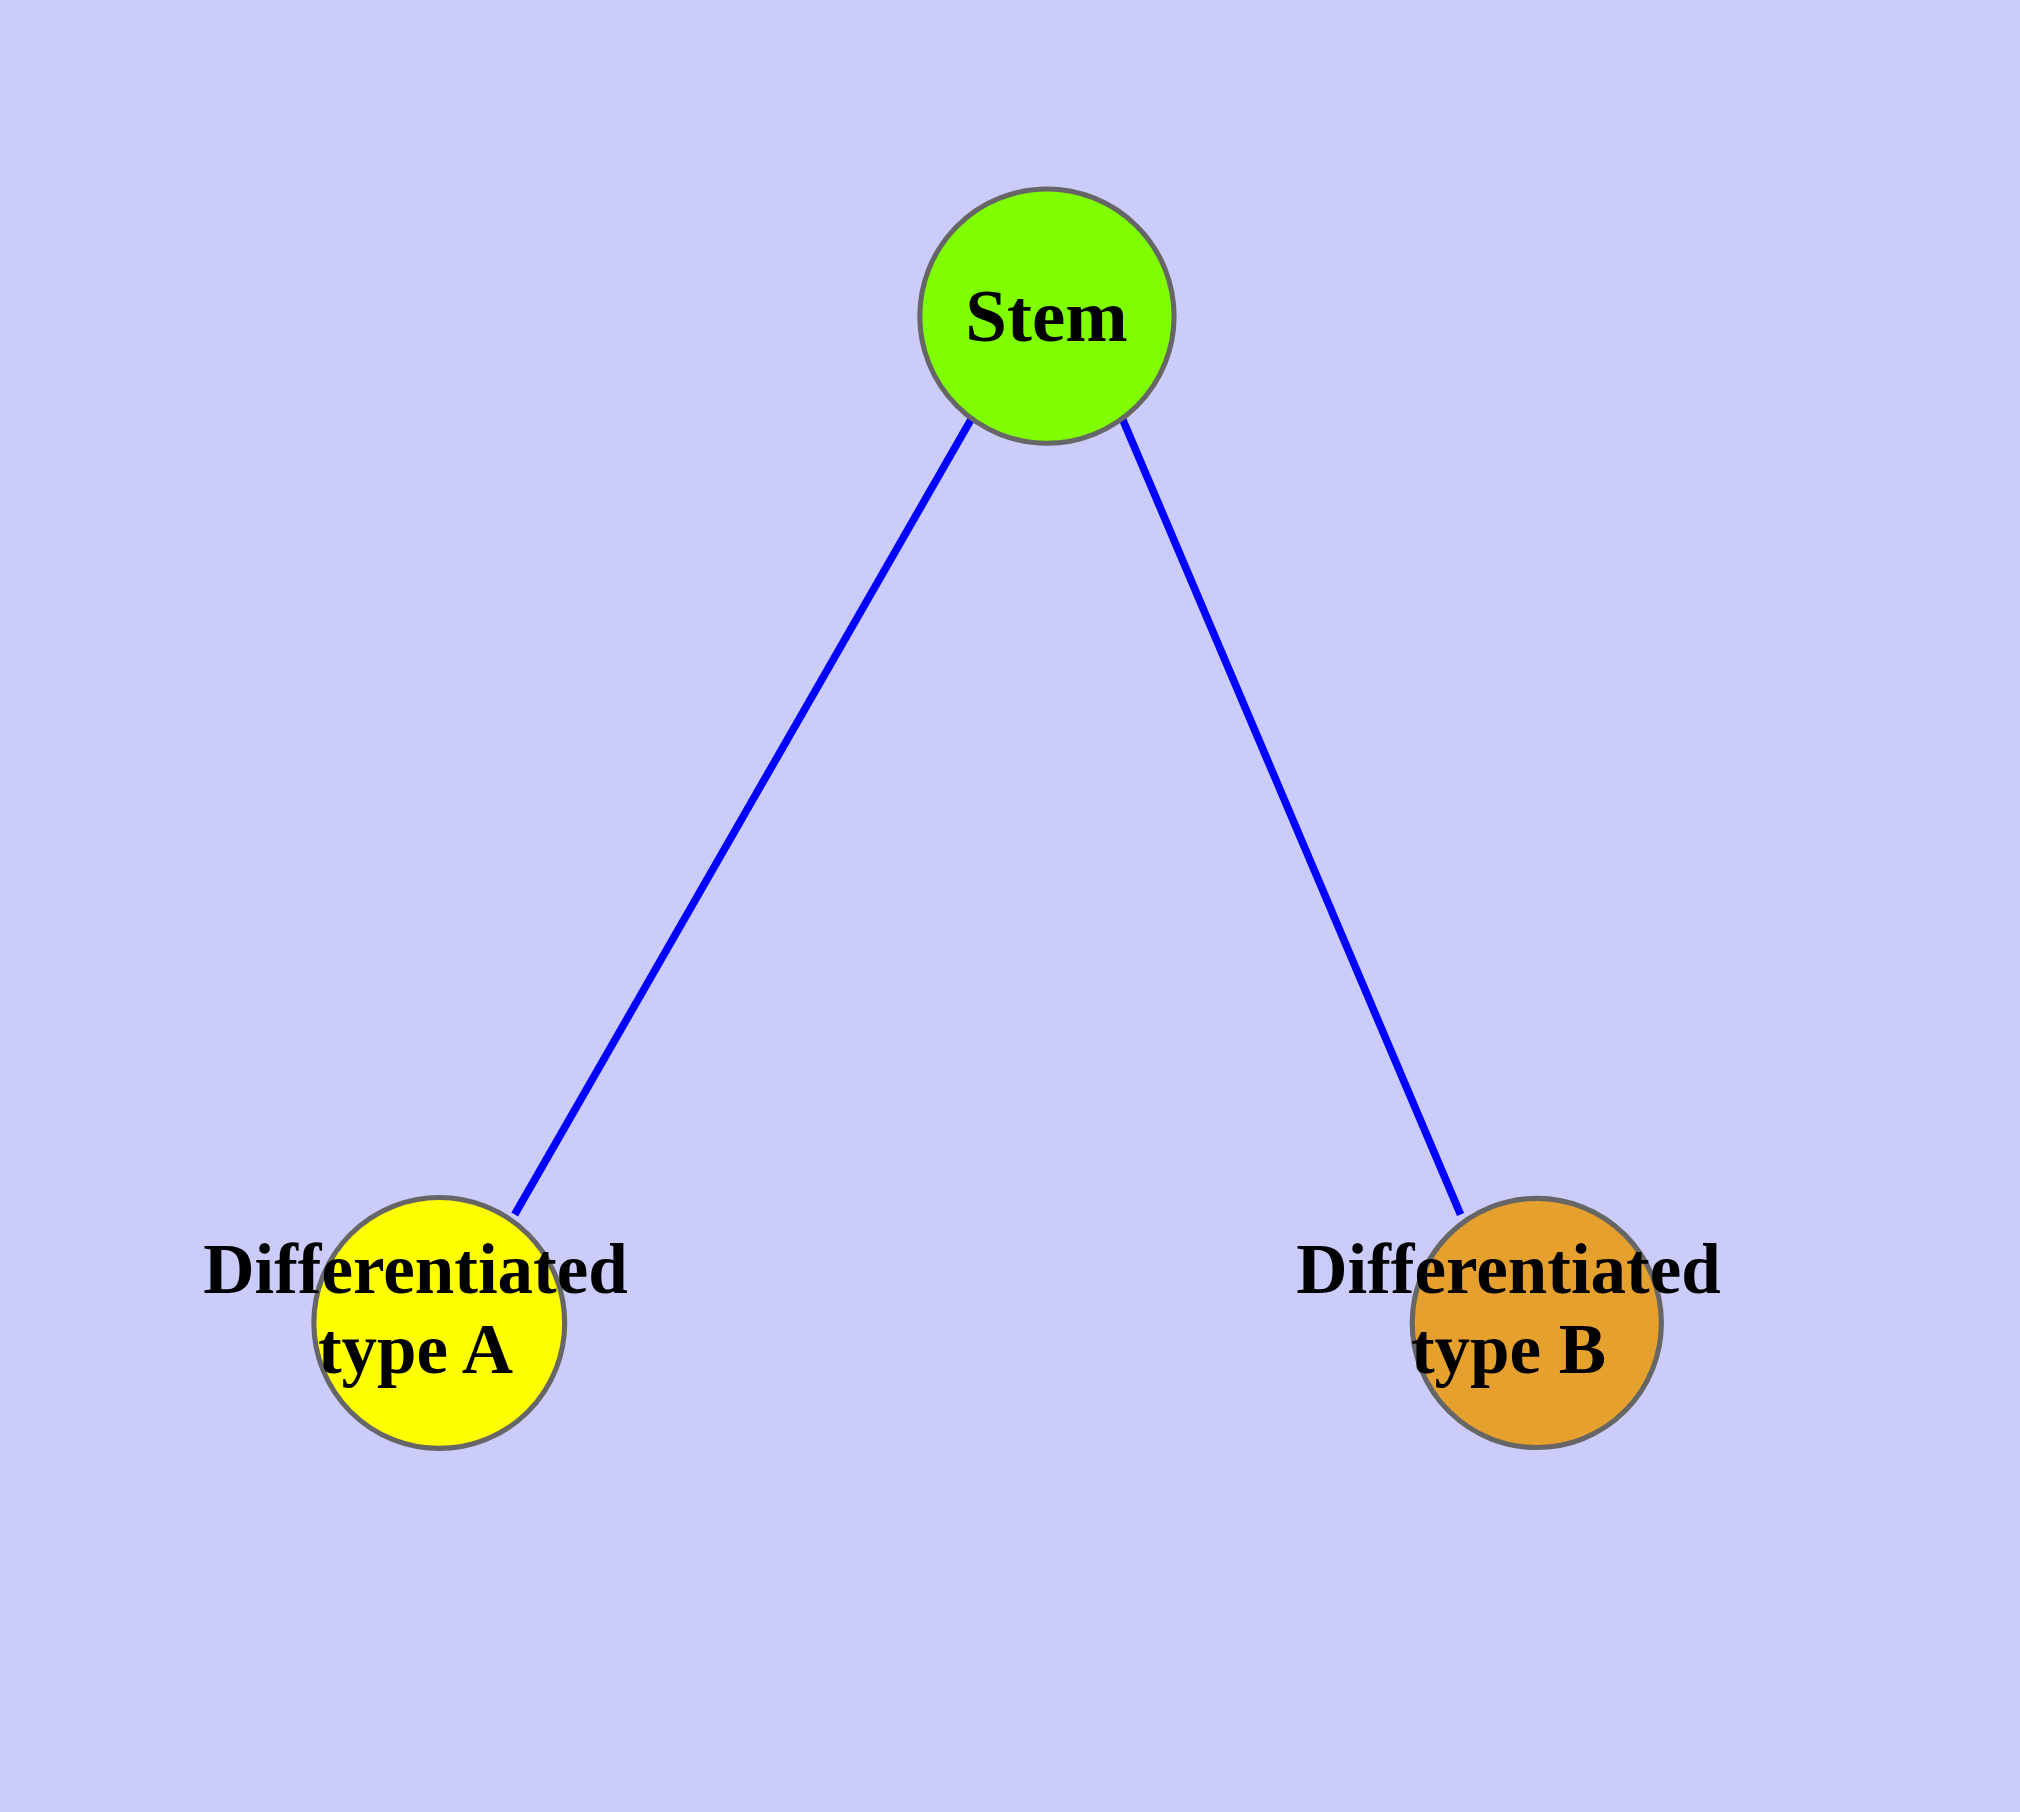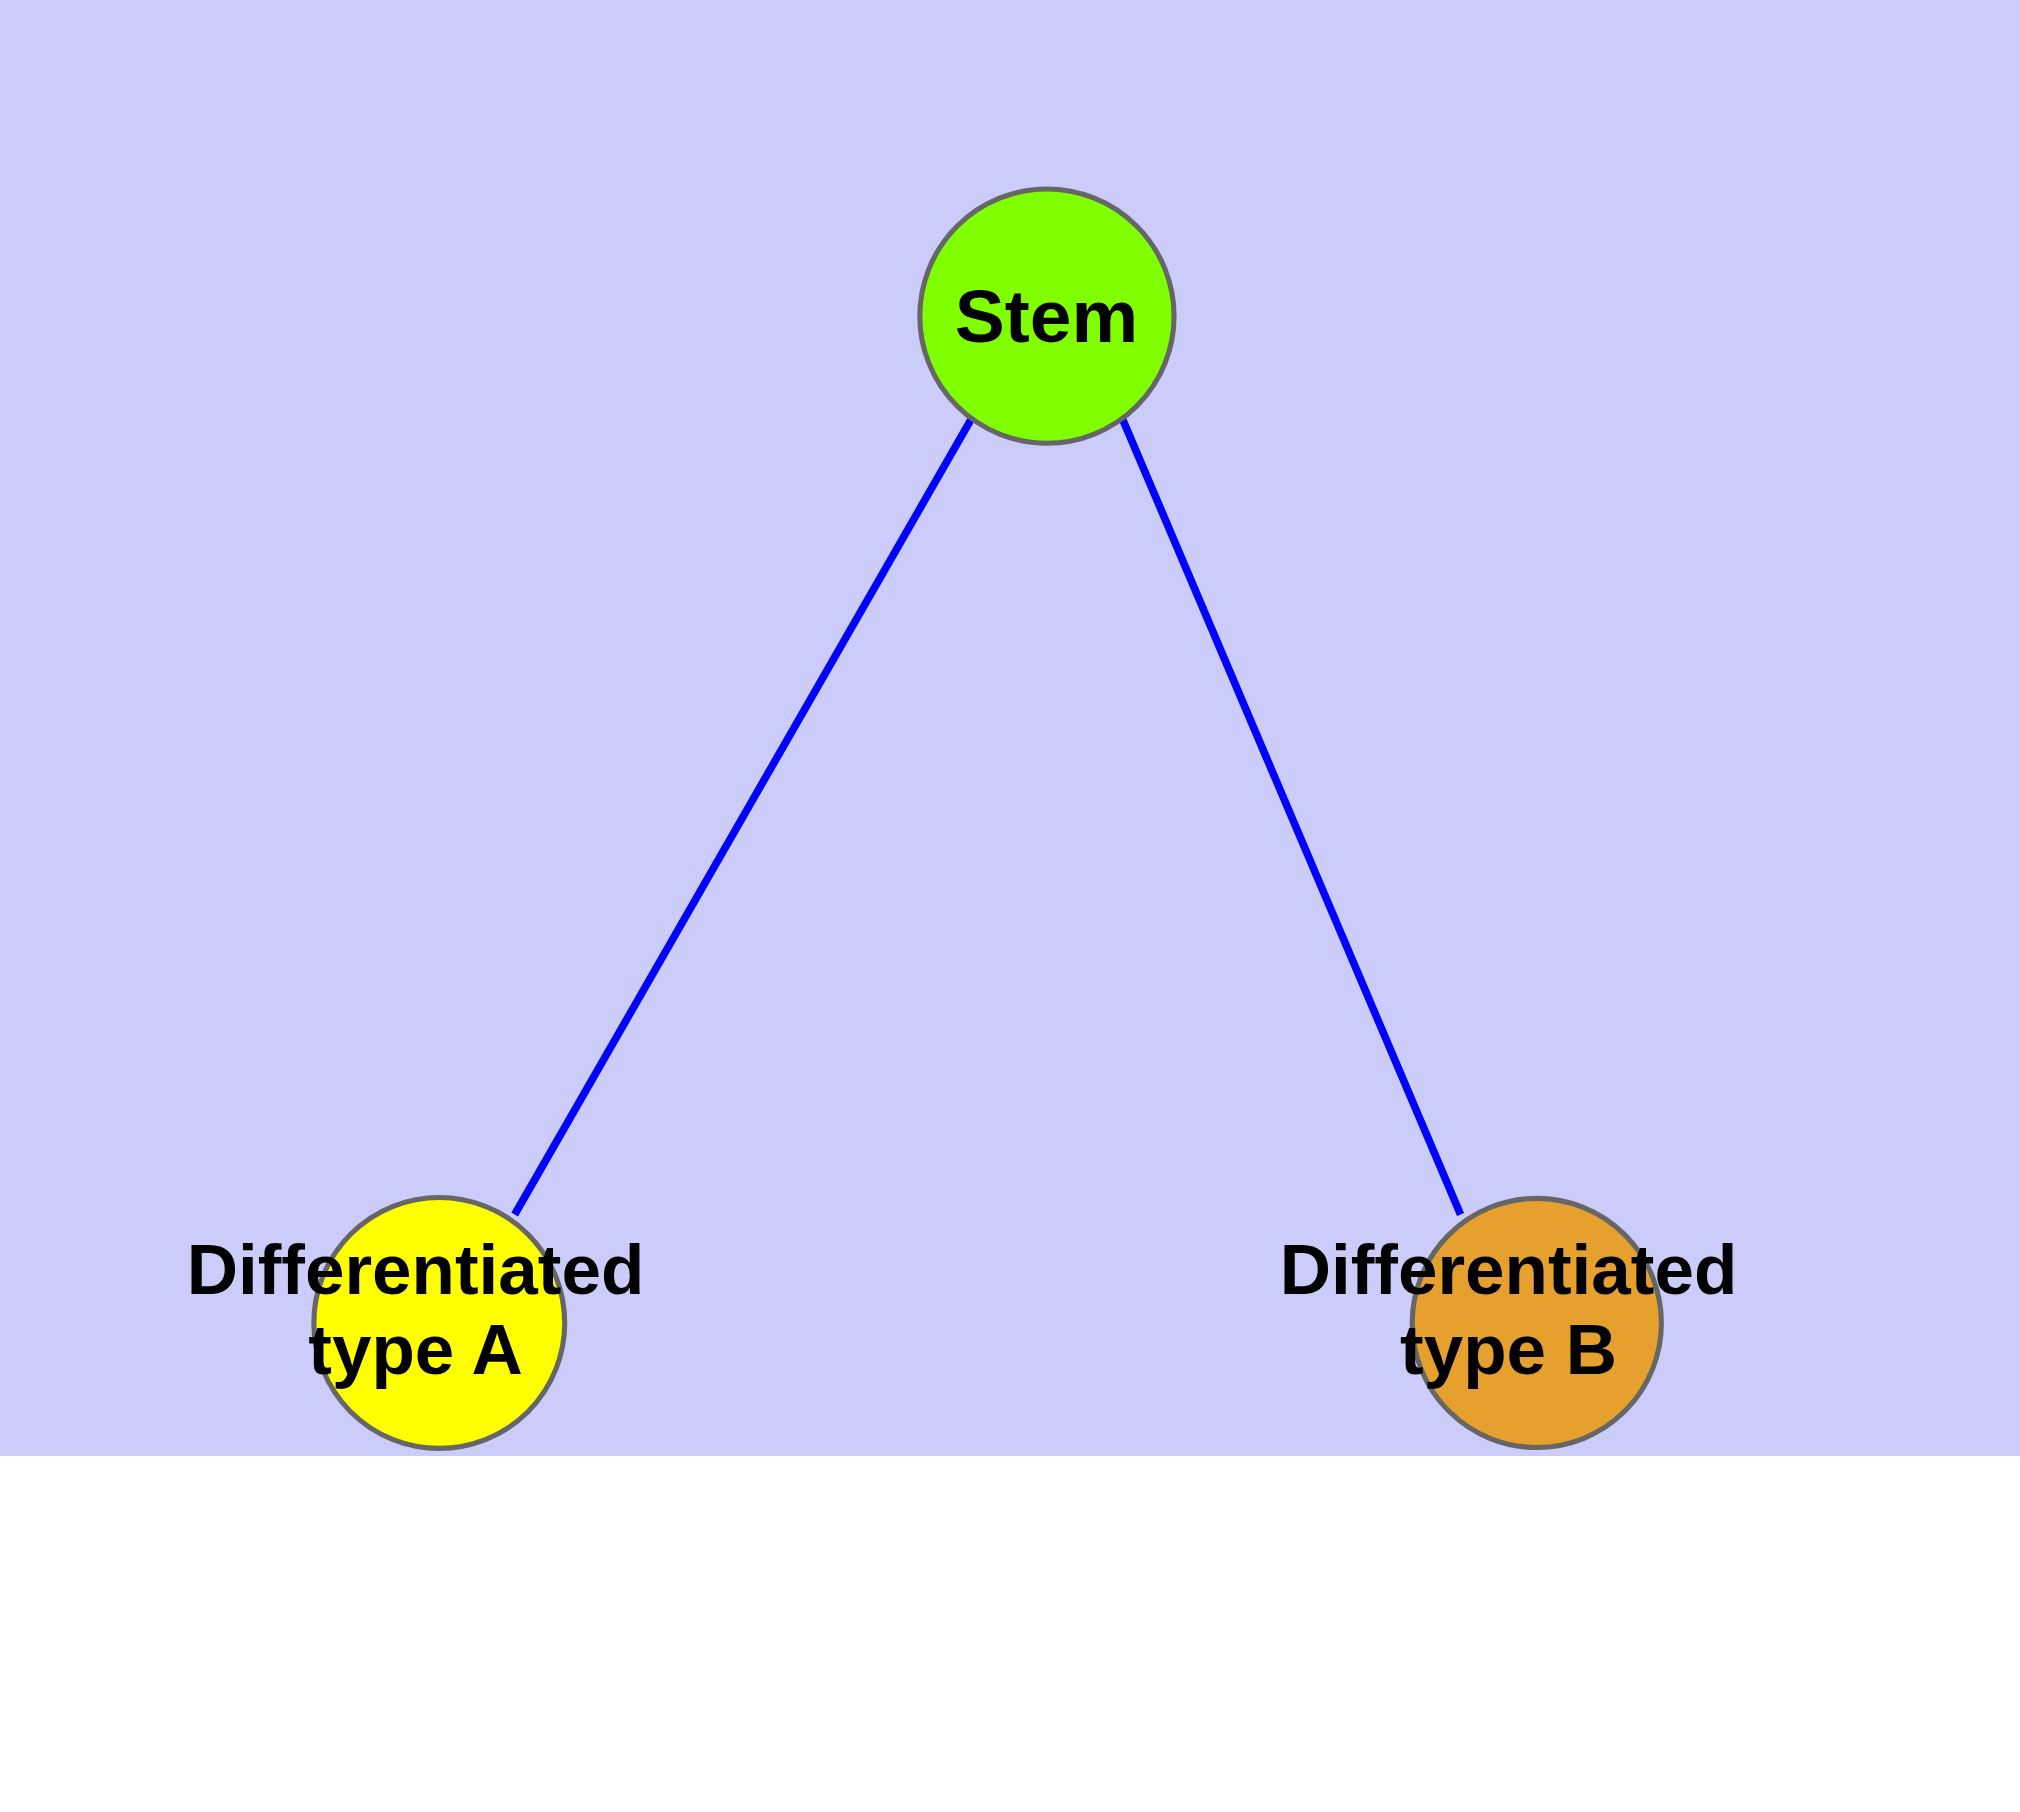--- a/index.html
+++ b/index.html
@@ -47,21 +47,21 @@
   .label-diff {
     font-size: 71px;
   }
   .label-line {
     display: block;
   }
 </style>
 </head>
 <body>
 
-<div id="canvas" style="width: 2021px; height: 1456px;">
+<div id="canvas" style="width: 2021px; height: 1812px; font-family: Liberation Serif, serif;">
 
   <div id="bg" style="background: rgb(204, 204, 250);"></div>
 
   <svg id="graph-svg" viewBox="0 0 2384 2138" xmlns="http://www.w3.org/2000/svg" style="width: 2021px; height: 1812px;">
     <line class="edge-line" x1="1146" y1="494" x2="607" y2="1433" stroke="#0000ff" stroke-width="9"></line>
     <line class="edge-line" x1="1324" y1="494" x2="1723" y2="1433" stroke="#0000ff" stroke-width="9"></line>
     <circle class="node-circle" cx="1235" cy="373" r="150" fill="#7fff00" stroke="#666666"></circle>
     <circle class="node-circle" cx="518" cy="1561" r="148" fill="#ffff00" stroke="#666666"></circle>
     <circle class="node-circle" cx="1813" cy="1561" r="147" fill="#e5a02d" stroke="#666666"></circle>
   </svg>

